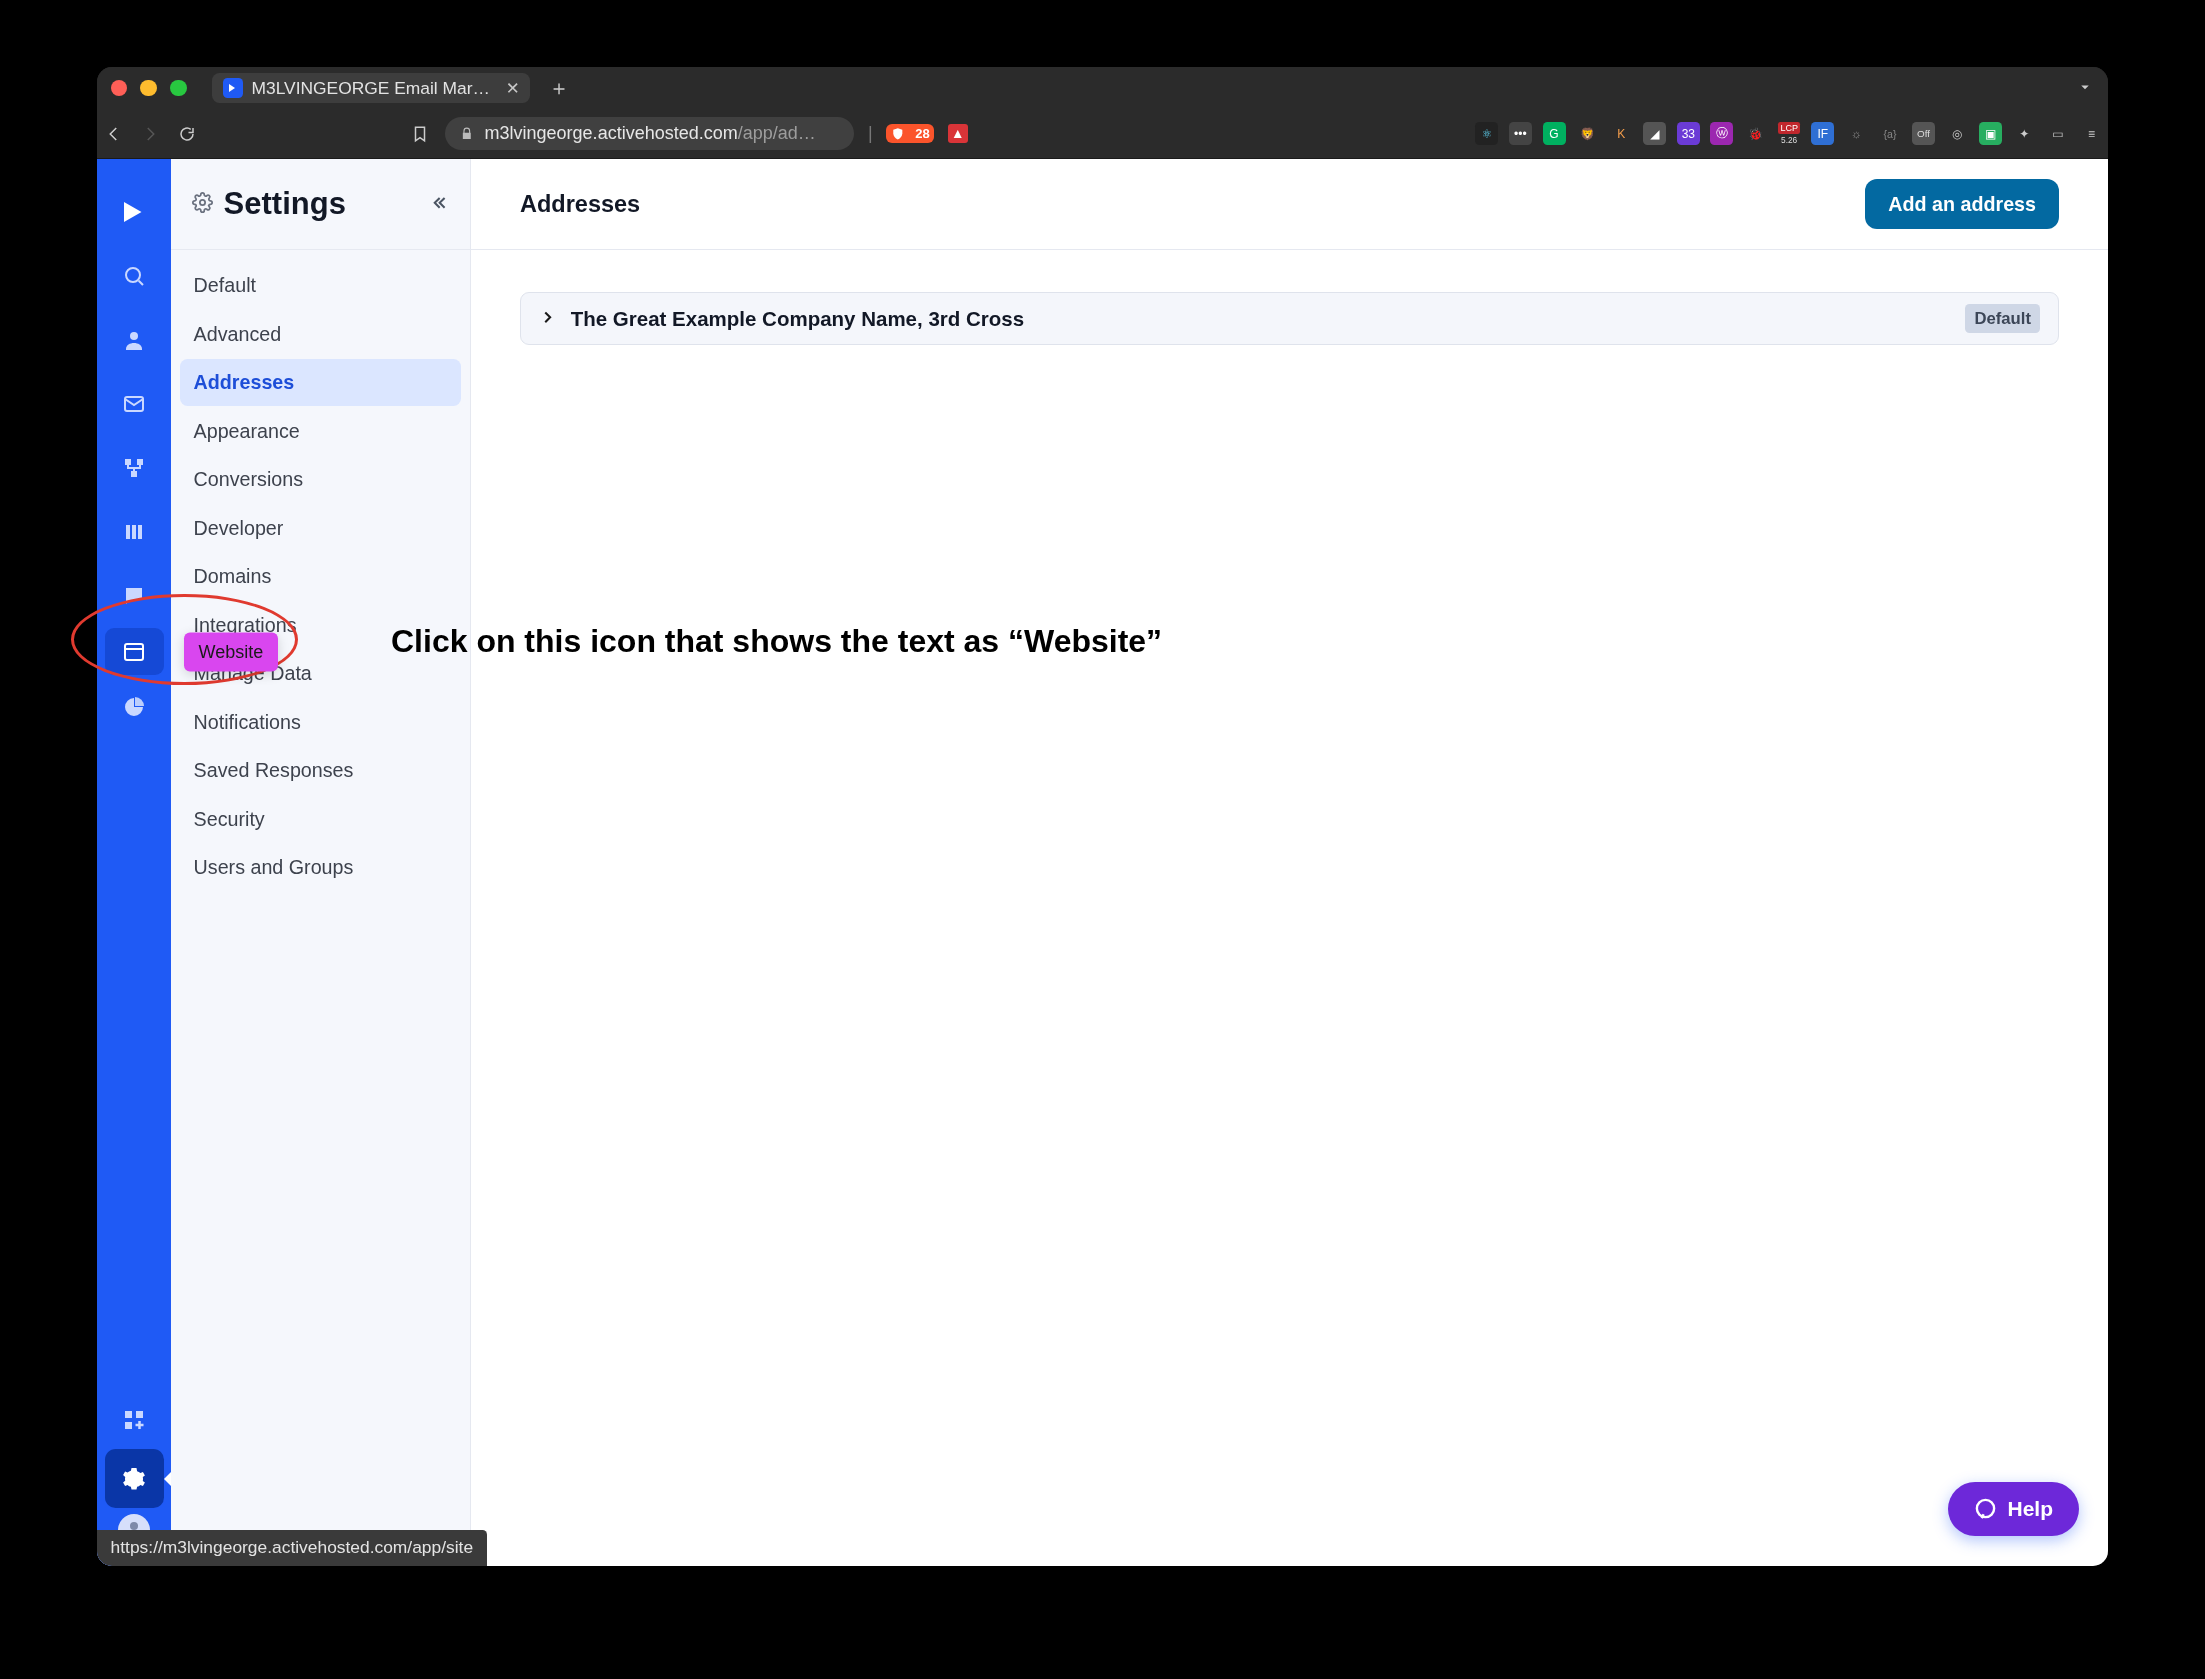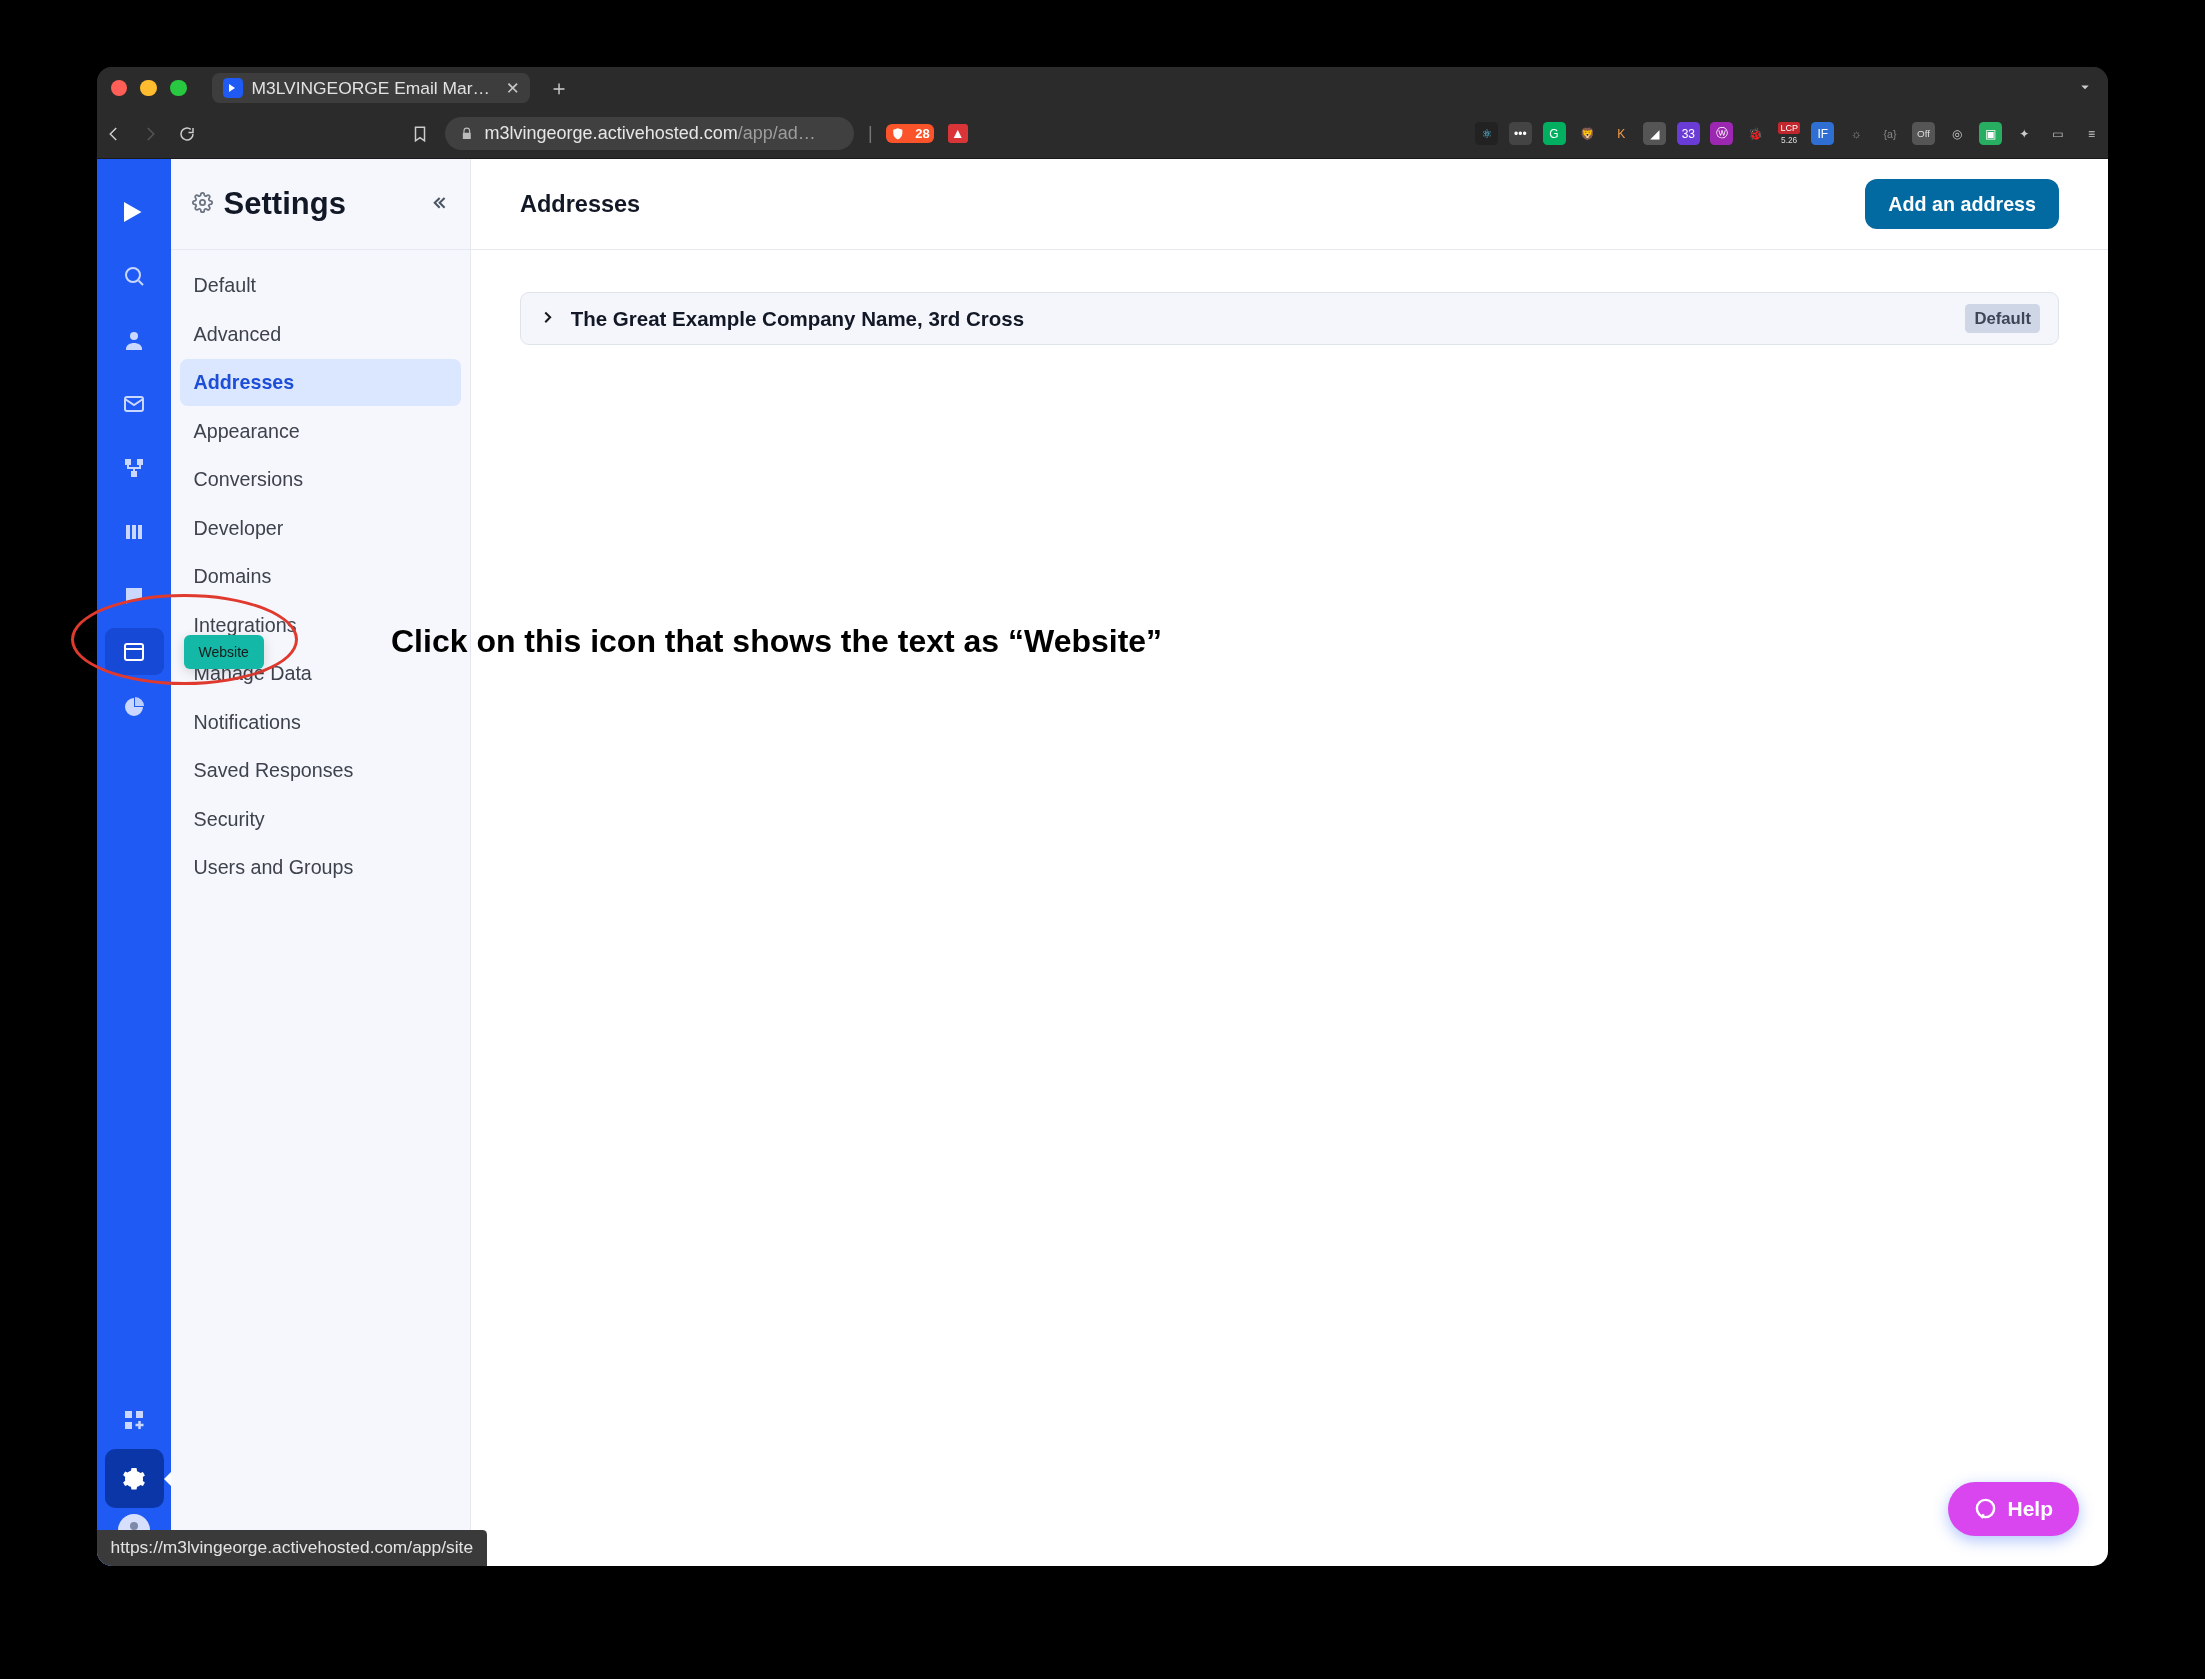--- a/index.html
+++ b/index.html
@@ -129,23 +129,23 @@
     position:absolute; right:-7.6px; top:50%; transform:translateY(-50%);
     width:0;height:0; border-top:7.6px solid transparent; border-bottom:7.6px solid transparent; border-right:7.6px solid #eef2ff;
     display:none;
   }
   .rail-item.settings-active .rail-pointer { display:block; border-right-color:#fff;}
 
   
   .tooltip {
     position: absolute;
     left: 79px;
-    background: #14b8a6;
+    background: #d946ef;
     color: #1a1a1a;
-    font-size: 14px;
+    font-size: 18px;
     font-weight: 500;
     padding: 9px 15px;
     border-radius: 6px;
     box-shadow: 0 3px 12px rgba(0,0,0,0.15);
     white-space: nowrap;
     z-index: 50;
   }
 
   
   .settings-sidebar {
@@ -219,21 +219,21 @@
   .default-badge {
     margin-left:auto;
     background:#cfd7e6; color:#3c4657;
     font-size: 16.7px; font-weight:600;
     padding: 4.5px 9px; border-radius:4.5px;
   }
 
   
   .help-btn {
     position:absolute; right: 29px; bottom: 30px;
-    background:#d946ef; color:#fff;
+    background:#6d28d9; color:#fff;
     border-radius: 30px;
     padding: 15px 26px;
     display:flex; align-items:center; gap: 10.6px;
     font-size: 21px; font-weight:700;
     box-shadow: 0 4.5px 15px rgba(31,90,245,0.35);
   }
   .help-btn svg { width:23px; height:23px; }
 
   
   .status-bar {

